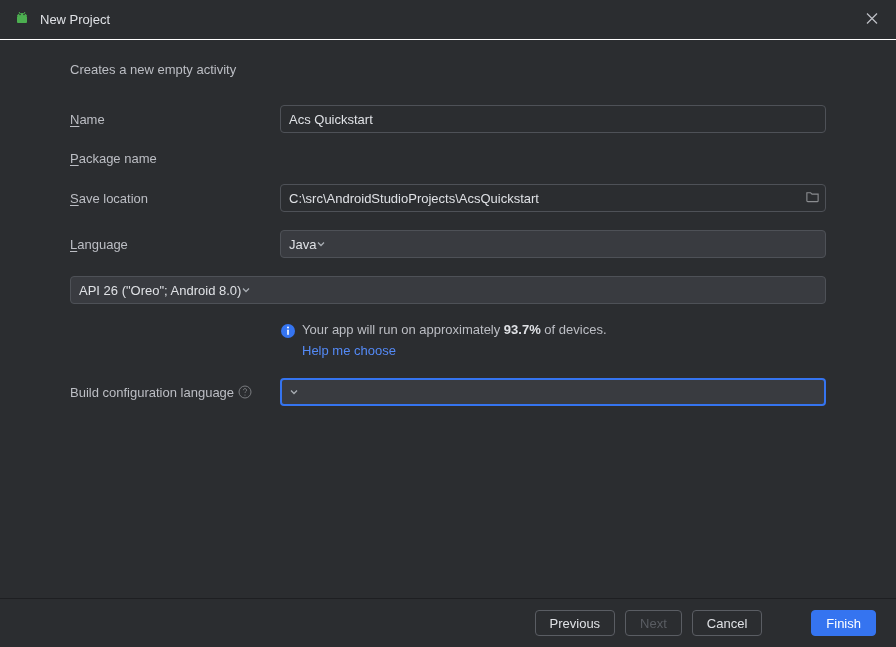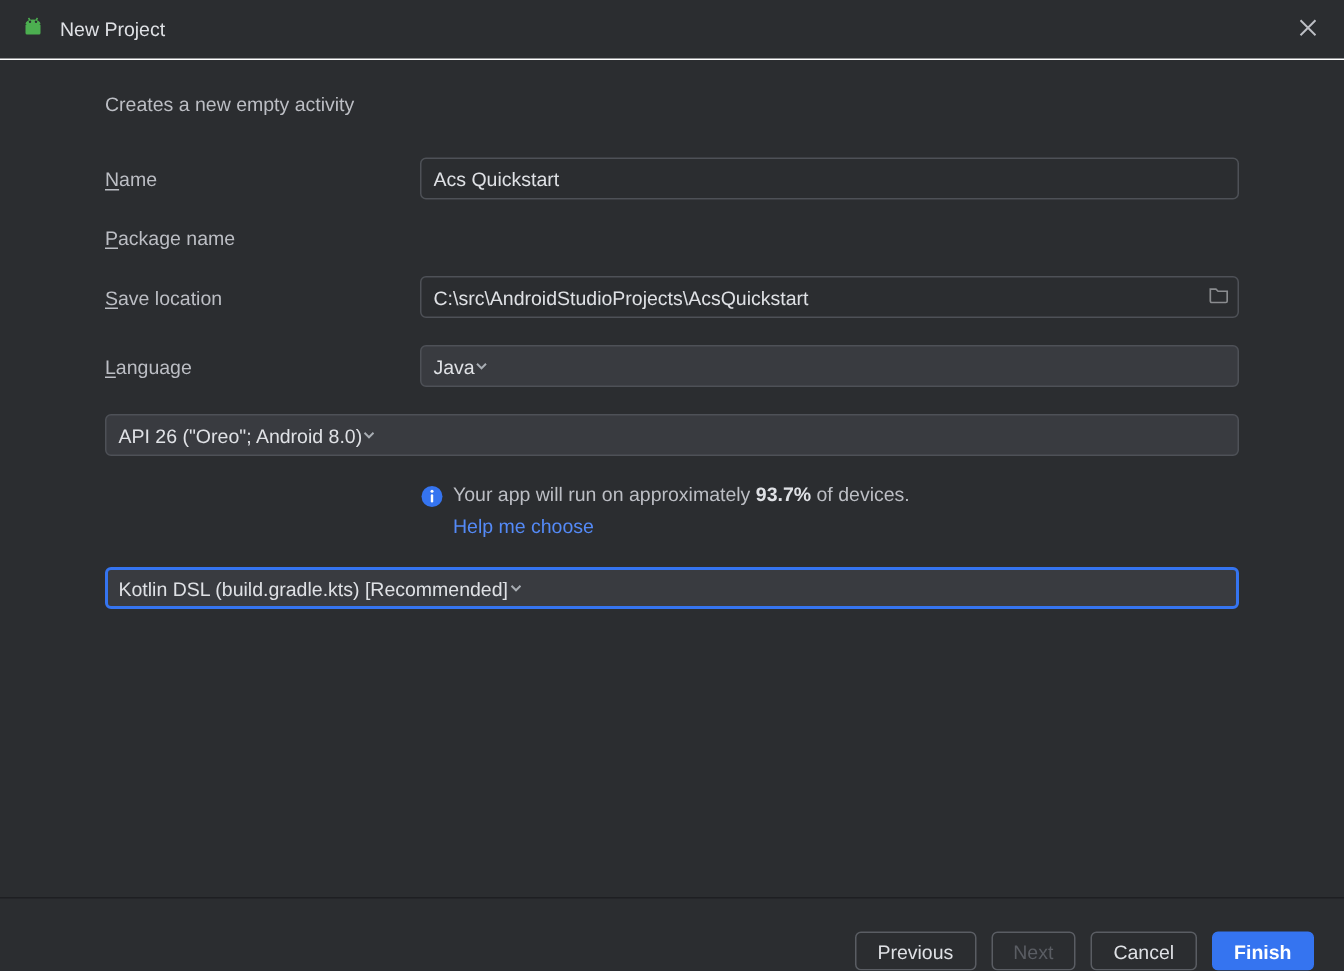--- a/index.html
+++ b/index.html
@@ -125,42 +125,43 @@
       color: #7a7c80;
     }
 
     .footer {
       position: absolute;
       left: 0; right: 0; bottom: 0;
       height: 49px;
       border-top: 1px solid #1e1f22;
       display: flex;
       justify-content: flex-end;
-      align-items: flex-end;
+      align-items: center;
       padding: 0 20px;
       gap: 10px;
     }
     .btn {
       height: 26px;
       padding: 0 14px;
       border-radius: 4px;
       border: 1px solid #5a5d63;
       background: #2b2d30;
       color: #dfe1e5;
       cursor: pointer;
     }
     .btn.disabled {
       color: #5a5d63;
       cursor: default;
     }
     .btn.primary {
       background: #3574f0;
       border: 1px solid #3574f0;
       color: #fff;
-      font-weight: 700;
+      font-weight: 400;
+      margin-left: 39px;
     }
   </style>
 </head>
 <body>
 
 <div class="titlebar">
   <span>
     <svg width="16" height="16" viewBox="0 0 16 16">
         <rect x="3" y="6" width="10" height="7" rx="1" fill="#4caf50"></rect>
         <path d="M3 6 a5 3 0 0 1 10 0" fill="#4caf50"></path>
@@ -245,23 +246,32 @@
           <circle cx="8" cy="8" r="7" fill="#3574f0"></circle>
           <rect x="7.2" y="6.5" width="1.6" height="5.5" fill="#fff" rx="0.8"></rect>
           <circle cx="8" cy="4.5" r="1" fill="#fff"></circle>
         </svg>
     </span>
     <span class="info-txt"><span>Your app will run on approximately </span><b>93.7%</b><span> of devices.</span></span>
   </div>
   <span class="help-link">Help me choose</span>
 
   <div class="row">
+    <div class="lbl">
+      <span>Build configuration language</span>
+      <span class="help-circle">
+        <svg width="14" height="14" viewBox="0 0 14 14">
+            <circle cx="7" cy="7" r="6" fill="none" stroke="currentColor" stroke-width="1"></circle>
+            <path d="M5.4 5.2 a1.6 1.6 0 1 1 2.4 1.4 c-.6.4-.8.7-.8 1.3" fill="none" stroke="currentColor" stroke-width="1"></path>
+            <circle cx="7" cy="10" r="0.6" fill="currentColor"></circle>
+          </svg>
+      </span>
+    </div>
     <div class="control">
       <div class="select focused">
-        <span>Kotlin DSL (build.gradle.kts) [Recommended]</span>
         <span class="chev"><svg width="10" height="10" viewBox="0 0 10 10">
               <path d="M2 3.5 L5 6.5 L8 3.5" fill="none" stroke="currentColor" stroke-width="1.3"></path>
             </svg></span>
       </div>
     </div>
   </div>
 </div>
 
 <div class="footer">
   <button class="btn">Previous</button>

